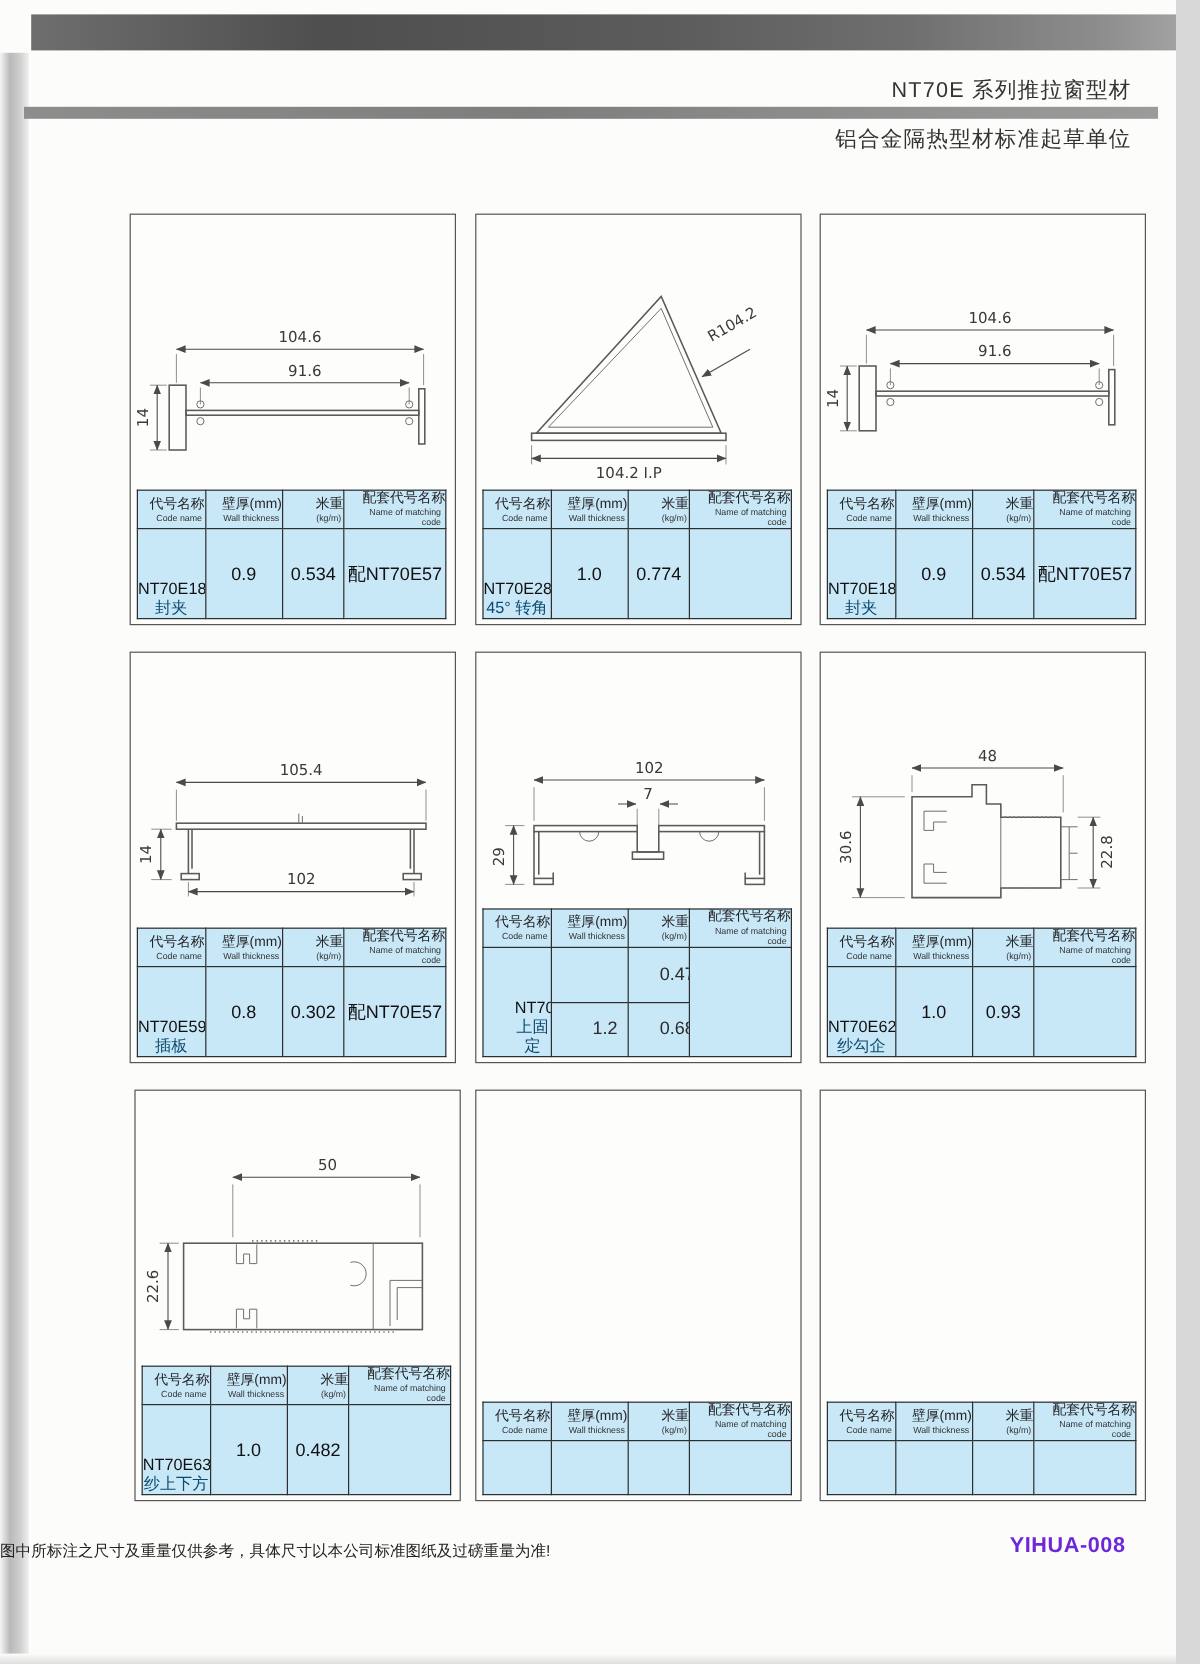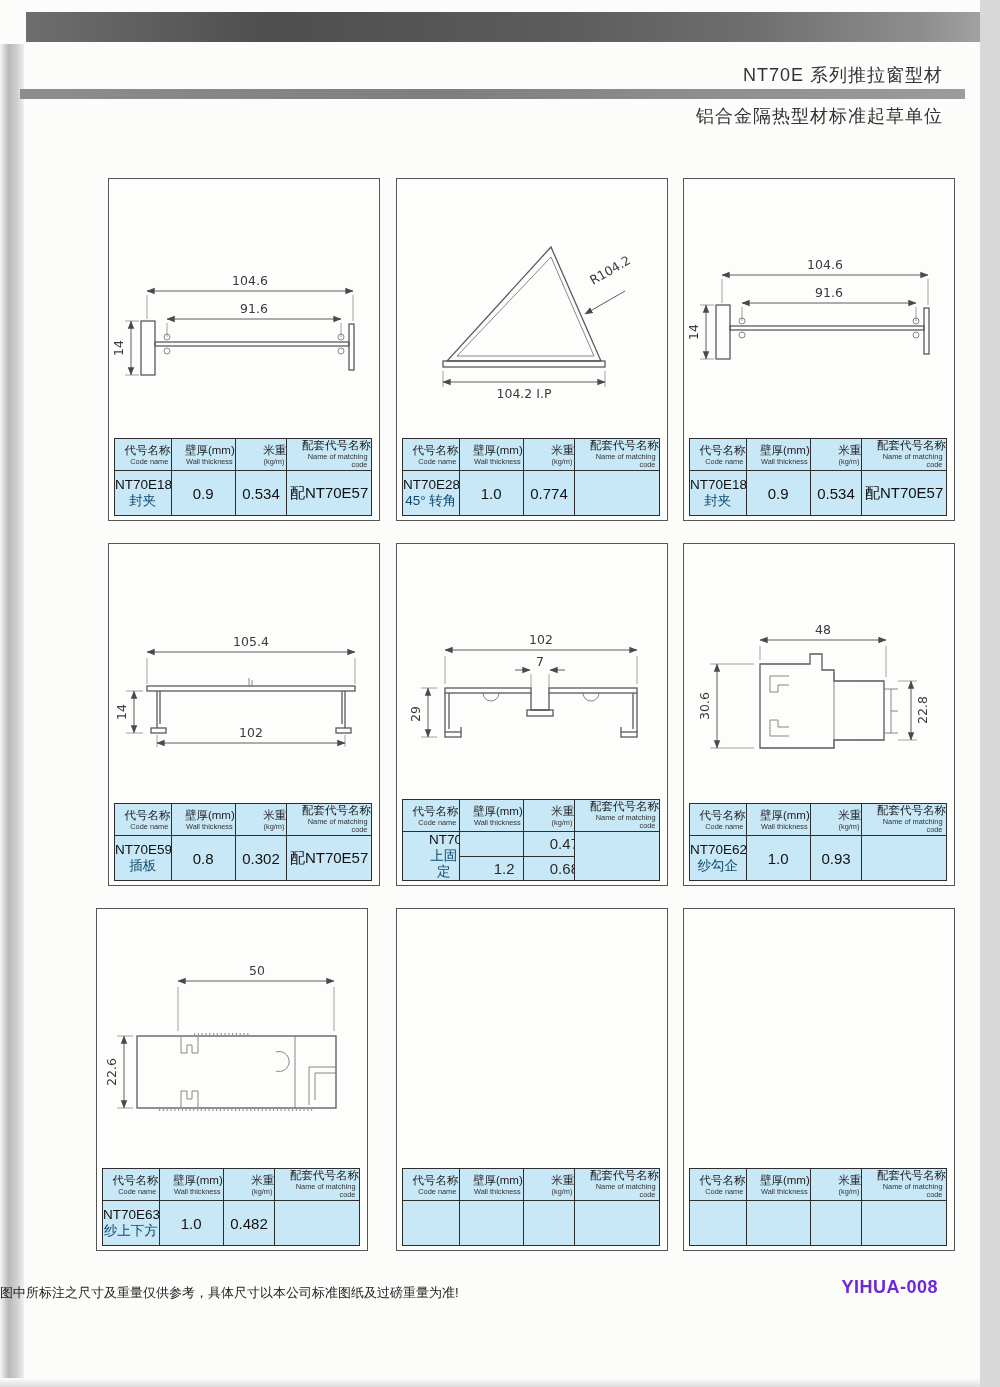--- a/index.html
+++ b/index.html
@@ -25,21 +25,21 @@
   .drawing{position:absolute;left:0;top:0;width:268px;height:248px;display:flex;justify-content:center;}
   
   .spec{position:absolute;left:5px;bottom:4px;width:258px;border-collapse:collapse;table-layout:fixed;background:#c8e7f7;}
   .spec th,.spec td{border:1px solid #2e2e2e;text-align:center;vertical-align:middle;padding:0;overflow:hidden;}
   .c1{width:22%}.c2{width:25%}.c3{width:20%}.c4{width:33%}
   tr.hd th{height:28px;font-weight:normal;text-align:right;}
   .zh{display:block;font-size:11.5px;line-height:13px;color:#1f1f1f;}
   .en{display:block;font-size:8px;line-height:9px;color:#333;transform:scale(.92);}
   tr.bd td{height:44px;font-size:15px;color:#111;}
   tr.half td{height:21px;font-size:15px;padding-left:26px;}
-  .code{display:block;font-size:13.5px;line-height:16px;color:#111;}
+  .code{display:block;font-size:13.5px;line-height:16px;color:#111;margin-top:42px;}
   .pname{display:block;font-size:13.5px;line-height:16px;color:#0c4a6e;}
   
   svg .ol{fill:none;stroke:#5a5a5a;stroke-width:1.3;}
   svg .ol2{fill:none;stroke:#6a6a6a;stroke-width:.8;}
   svg .dl{fill:none;stroke:#4a4a4a;stroke-width:.9;}
   svg .xl{fill:none;stroke:#8a8a8a;stroke-width:.8;}
   svg .hz{fill:none;stroke:#777;stroke-width:1.4;stroke-dasharray:1.2,2.6;}
   svg .dt{font-family:"DejaVu Sans",sans-serif;font-size:12.5px;fill:#3a3a3a;}
 </style>
 </head>
@@ -435,21 +435,21 @@
               <span class="pname">纱勾企</span>
             </td>
         <td>1.0</td>
         <td>0.93</td>
         <td></td>
       </tr>
     </tbody>
       </table>
   </div>
 
-  <div class="panel" style="left:96px;top:908px">
+  <div class="panel" style="left:112px;top:908px">
     <div class="drawing">
       <svg width="264" height="245" viewBox="0 0 264 245">
         <line class="xl" x1="79" y1="78" x2="79" y2="122"></line>
           <line class="xl" x1="235" y1="78" x2="235" y2="122"></line>
         <line class="dl" x1="79" y1="72" x2="235" y2="72" marker-start="url(#aS)" marker-end="url(#aE)"></line>
         <text class="dt" x="158" y="66" text-anchor="middle">50</text>
         <rect class="ol" x="38" y="127" width="199" height="72"></rect>
         <line class="ol2" x1="196" y1="127" x2="196" y2="199"></line>
         <path class="ol2" d="M82,128 V144 H88 V136 H93 V144 H99 V128"></path>
         <path class="ol2" d="M82,198 V182 H88 V190 H93 V182 H99 V198"></path>

